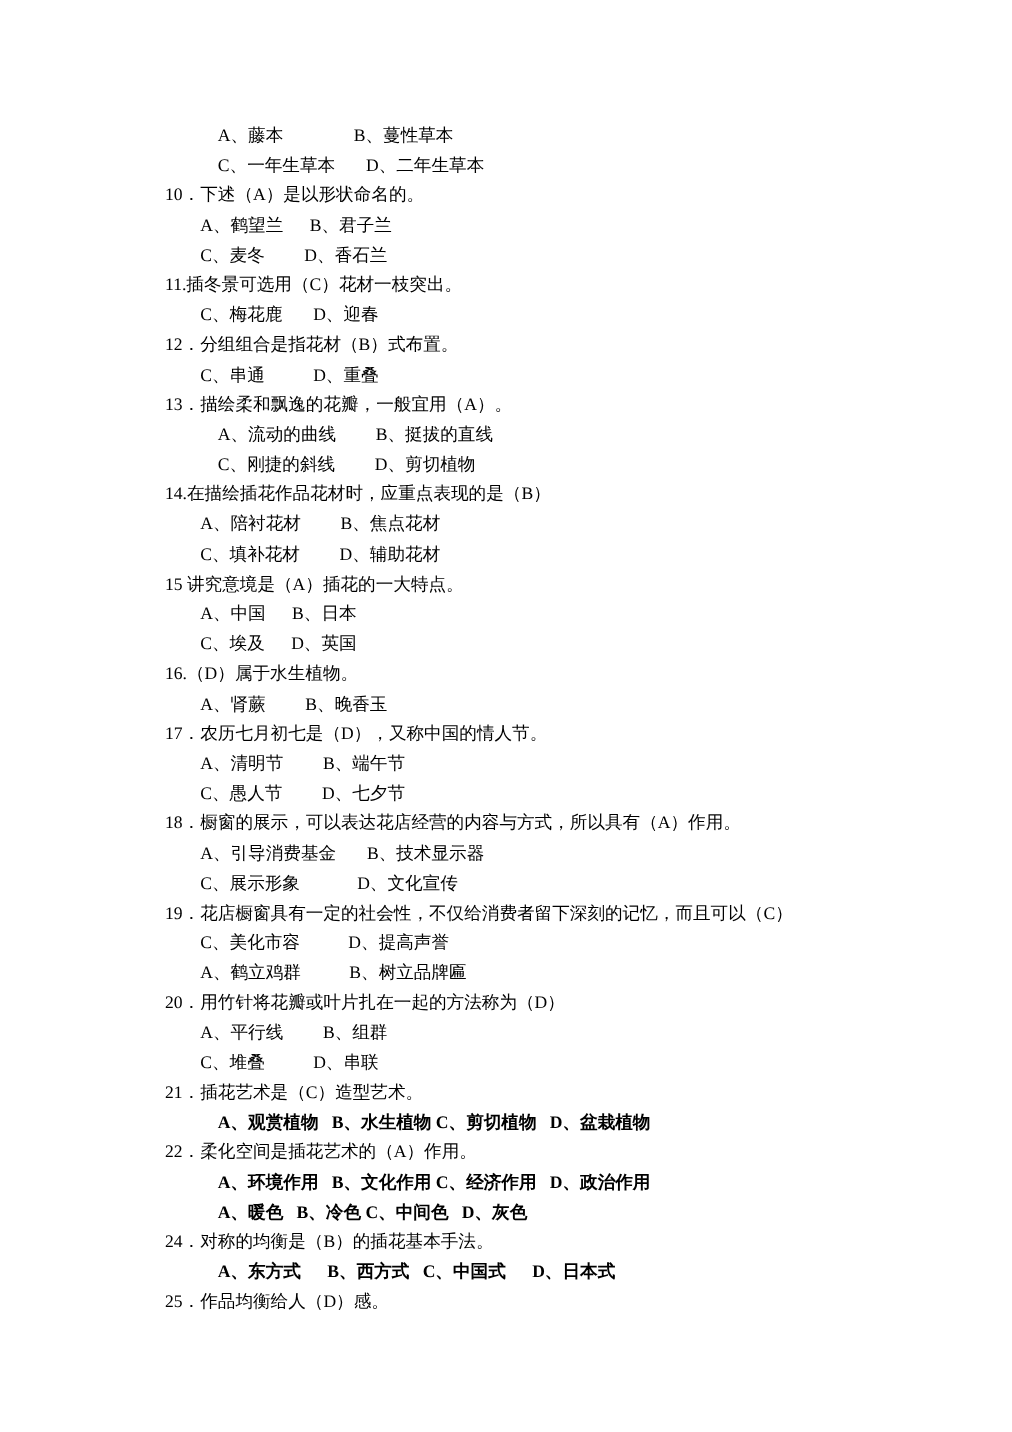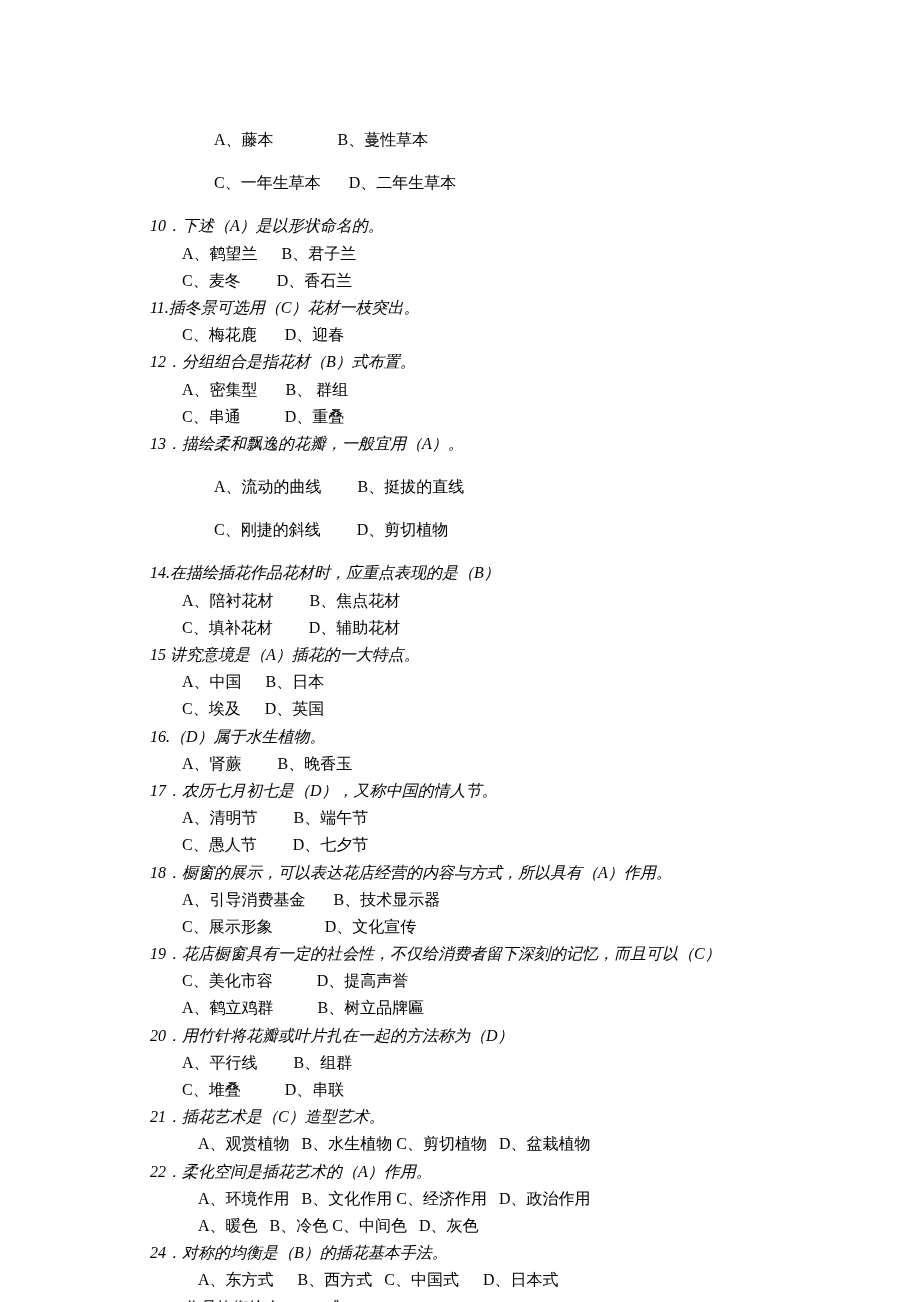--- a/index.html
+++ b/index.html
@@ -12,51 +12,50 @@
     line-height: 1.7;
   }
   .page {
     width: 920px;
     min-height: 1302px;
     padding: 110px 150px 80px 150px;
     box-sizing: border-box;
   }
   .q-text {
     margin: 0;
-    font-style: italic;
   }
   .opt-row {
     padding-left: 2em;
     margin: 0;
     white-space: pre;
   }
   .opt-row-indent {
     padding-left: 3em;
-    margin: 16px;
+    margin: 0;
     white-space: pre;
   }
   .inline-opts {
     margin: 0;
     padding-left: 3em;
     white-space: pre;
+    font-weight: bold;
   }
 </style>
 </head>
 <body>
 
 <div class="page" id="page-root">
 <p class="opt-row-indent">A、藤本                B、蔓性草本</p>
     <p class="opt-row-indent">C、一年生草本       D、二年生草本</p>
     <p class="q-text">10．下述（A）是以形状命名的。</p>
     <p class="opt-row">A、鹤望兰      B、君子兰</p>
     <p class="opt-row">C、麦冬         D、香石兰</p>
     <p class="q-text">11.插冬景可选用（C）花材一枝突出。</p>
     <p class="opt-row">C、梅花鹿       D、迎春</p>
     <p class="q-text">12．分组组合是指花材（B）式布置。</p>
-    <p class="opt-row">A、密集型       B、 群组</p>
     <p class="opt-row">C、串通           D、重叠</p>
     <p class="q-text">13．描绘柔和飘逸的花瓣，一般宜用（A）。</p>
     <p class="opt-row-indent">A、流动的曲线         B、挺拔的直线</p>
     <p class="opt-row-indent">C、刚捷的斜线         D、剪切植物</p>
     <p class="q-text">14.在描绘插花作品花材时，应重点表现的是（B）</p>
     <p class="opt-row">A、陪衬花材         B、焦点花材</p>
     <p class="opt-row">C、填补花材         D、辅助花材</p>
     <p class="q-text">15 讲究意境是（A）插花的一大特点。</p>
     <p class="opt-row">A、中国      B、日本</p>
     <p class="opt-row">C、埃及      D、英国</p>

